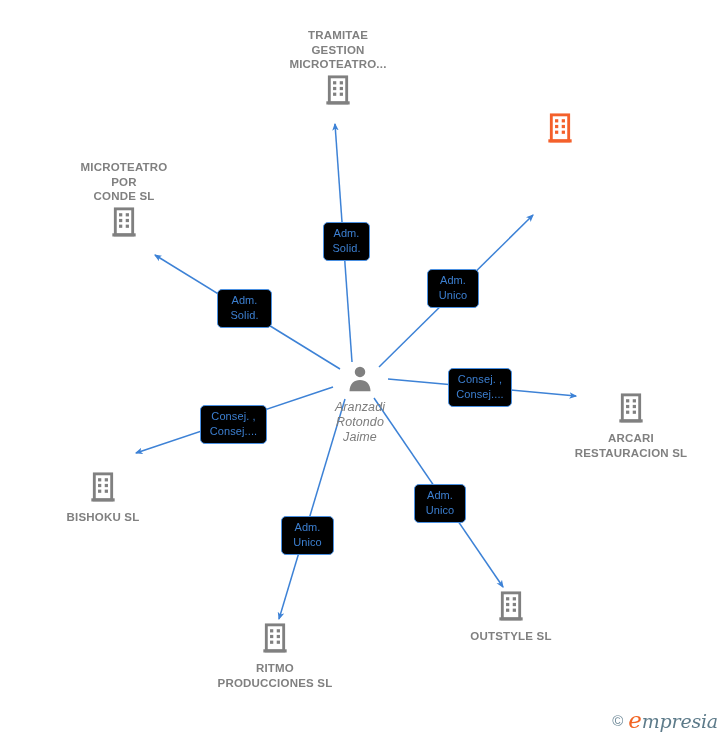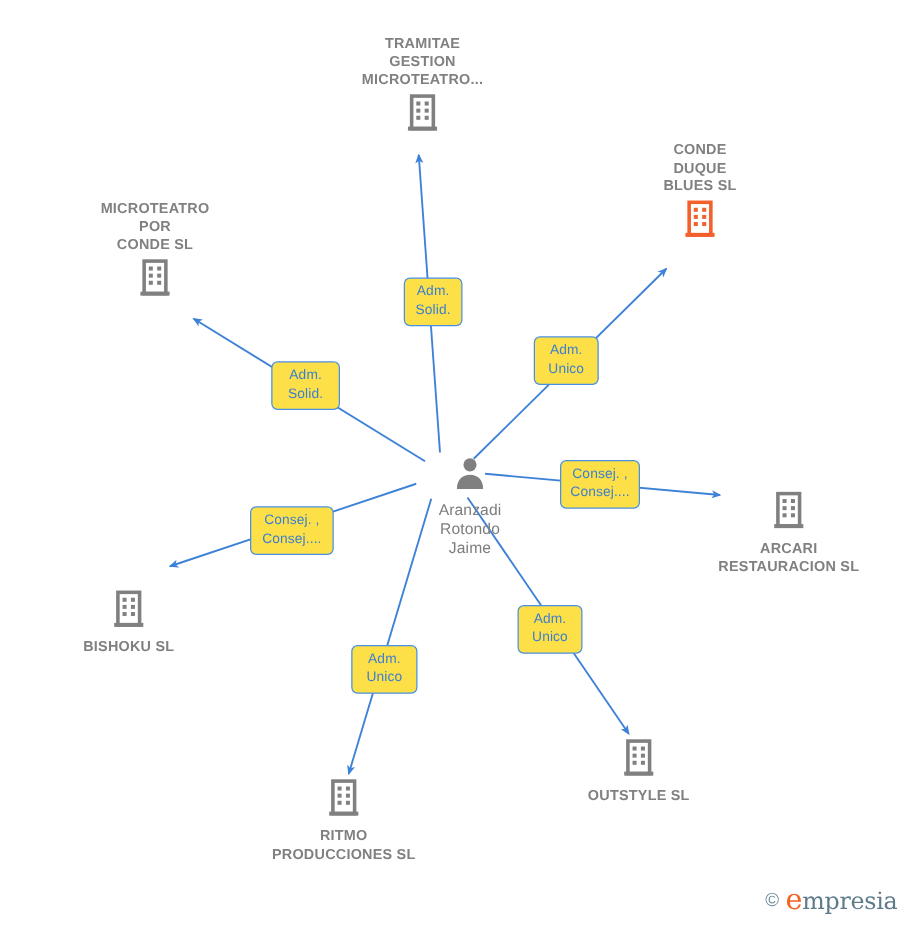--- a/index.html
+++ b/index.html
@@ -56,21 +56,21 @@
     display: block;
     margin: 0 auto;
   }
   .node.label-above .node-label { margin-bottom: 3px; }
   .node.label-below .node-label { margin-top: 3px; }
 
   
   .edge-label {
     position: absolute;
     box-sizing: border-box;
-    background: #fde047;
+    background: #000000;
     border: 1.3px solid #4a90e2;
     border-radius: 5px;
     color: #3c7fd0;
     font-size: 11px;
     line-height: 15px;
     text-align: center;
     padding: 3px 6px 4px 6px;
     white-space: pre-line;
     letter-spacing: 0.1px;
   }
@@ -84,20 +84,21 @@
     align-items: center;
     gap: 5px;
   }
   #watermark .copy-mark {
     font-size: 15px;
     color: #6f8a99;
     line-height: 1;
   }
   #watermark .brand {
     font-family: "DejaVu Serif", serif;
+    font-style: italic;
     font-size: 19px;
     line-height: 1;
     color: #5d7b8a;
     letter-spacing: -0.2px;
     text-align: right;
   }
   #watermark .brand .brand-initial {
     color: #f26422;
     font-size: 23px;
   }
@@ -117,21 +118,21 @@
         <line x1="352" y1="362" x2="335" y2="124" stroke="#3d82d6" stroke-width="1.5" marker-end="url(#arrow-blue)"></line>
         <line x1="379" y1="367" x2="533" y2="215" stroke="#3d82d6" stroke-width="1.5" marker-end="url(#arrow-blue)"></line>
         <line x1="340" y1="369" x2="155" y2="255" stroke="#3d82d6" stroke-width="1.5" marker-end="url(#arrow-blue)"></line>
         <line x1="388" y1="379" x2="576" y2="396" stroke="#3d82d6" stroke-width="1.5" marker-end="url(#arrow-blue)"></line>
         <line x1="333" y1="387" x2="136" y2="453" stroke="#3d82d6" stroke-width="1.5" marker-end="url(#arrow-blue)"></line>
         <line x1="345" y1="399" x2="279" y2="619" stroke="#3d82d6" stroke-width="1.5" marker-end="url(#arrow-blue)"></line>
         <line x1="374" y1="398" x2="503" y2="587" stroke="#3d82d6" stroke-width="1.5" marker-end="url(#arrow-blue)"></line>
       </g>
   </svg>
 
-  <div class="node label-below" style="left:376px; top:363px;">
+  <div class="node label-below" style="left:360px; top:363px;font-style:italic;">
     <span class="node-icon">
       <svg width="30" height="30" viewBox="0 0 24 24" xmlns="http://www.w3.org/2000/svg">
         <circle cx="12" cy="7.1" r="4.2" fill="#808080"></circle>
         <path d="M3.6 22.5 C3.6 16.6 7.3 13.5 12 13.5 C16.7 13.5 20.4 16.6 20.4 22.5 Z" fill="#808080"></path>
       </svg>
     </span>
     <div class="node-label person">Aranzadi
 Rotondo
 Jaime</div>
   </div>
@@ -148,23 +149,20 @@
         <rect x="13.4" y="5" width="2.6" height="2.6" fill="#808080"></rect>
         <rect x="8" y="9.6" width="2.6" height="2.6" fill="#808080"></rect>
         <rect x="13.4" y="9.6" width="2.6" height="2.6" fill="#808080"></rect>
         <rect x="8" y="14.2" width="2.6" height="2.6" fill="#808080"></rect>
         <rect x="13.4" y="14.2" width="2.6" height="2.6" fill="#808080"></rect>
       </svg>
     </span>
   </div>
 
   <div class="node label-above" style="left:560px; top:113px;">
-    <div class="node-label">CONDE
-DUQUE
-BLUES  SL</div>
     <span class="node-icon">
       <svg width="30" height="31" viewBox="0 0 24 25" xmlns="http://www.w3.org/2000/svg">
         <rect x="5" y="1.5" width="14" height="21" fill="none" stroke="#f4602b" stroke-width="2.3"></rect>
         <rect x="2.6" y="21.2" width="18.8" height="2.6" fill="#f4602b"></rect>
         <rect x="8" y="5" width="2.6" height="2.6" fill="#f4602b"></rect>
         <rect x="13.4" y="5" width="2.6" height="2.6" fill="#f4602b"></rect>
         <rect x="8" y="9.6" width="2.6" height="2.6" fill="#f4602b"></rect>
         <rect x="13.4" y="9.6" width="2.6" height="2.6" fill="#f4602b"></rect>
         <rect x="8" y="14.2" width="2.6" height="2.6" fill="#f4602b"></rect>
         <rect x="13.4" y="14.2" width="2.6" height="2.6" fill="#f4602b"></rect>

